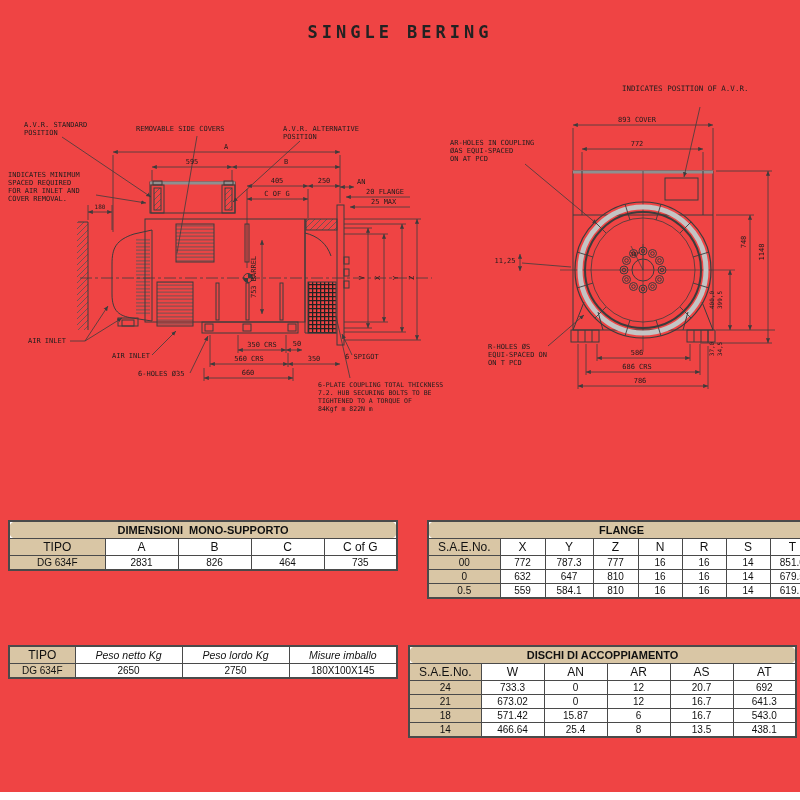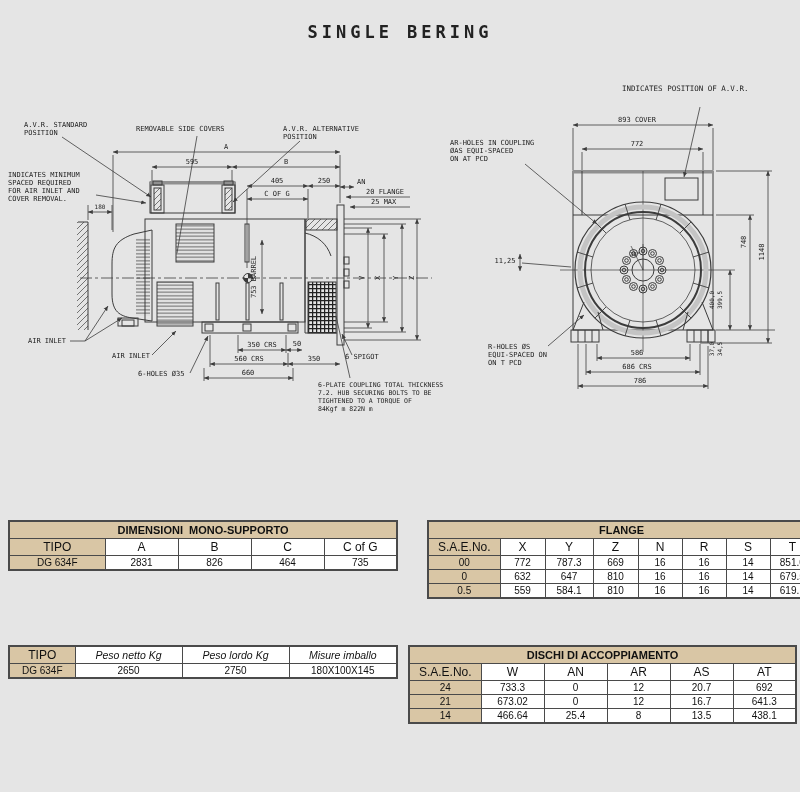--- a/index.html
+++ b/index.html
@@ -1,30 +1,30 @@
 <!DOCTYPE html>
 <html><head>
 <meta charset="utf-8">
 <style>
   html,body{margin:0;padding:0;background:#ffffff;}
-  .page{position:relative;width:800px;height:792px;background:#e5e5e5;overflow:hidden;
+  .page{position:relative;width:800px;height:792px;background:#ef4444;overflow:hidden;
         font-family:"Liberation Sans",sans-serif;}
   .title{position:absolute;left:0;right:0;top:22px;margin:0;text-align:center;
          font-family:"DejaVu Sans Mono",monospace;font-size:17px;font-weight:bold;
          letter-spacing:4px;color:#222;}
   #dwg{position:absolute;left:0;top:0;}
   #dwg text{font-family:"DejaVu Sans Mono",monospace;font-size:7px;}
   .f6{font-size:6px!important}.f65{font-size:6.5px!important}
   .f75{font-size:7.5px!important}.f55{font-size:5.5px!important}
 
   .dtable{position:absolute;border-collapse:collapse;table-layout:fixed;background:#fff;
           border:2px solid #4a4a4a;}
   .dtable th,.dtable td{border:1px solid #4a4a4a;text-align:center;vertical-align:middle;
           padding:0;color:#111;overflow:hidden;white-space:pre;}
-  .dtable th.ttl{background:#d9c6a5;font-size:11px;font-weight:bold;height:16px;}
+  .dtable th.ttl{background:#d9c6a5;font-size:11px;font-weight:bold;height:16px;border-radius:8px;}
   .dtable th{font-size:12px;font-weight:normal;height:16px;}
   .dtable th.plain{font-size:10.5px;font-weight:normal;font-style:italic;}
   .dtable td{font-size:10px;height:13px;margin-left:42px;}
   .key{background:#d9c6a5;}
 </style>
 </head>
 <body>
 
 <div class="page">
 
@@ -403,21 +403,21 @@
         <th>R</th>
         <th>S</th>
         <th>T</th>
       </tr>
     </thead>
     <tbody>
       <tr>
         <td class="key">00</td>
         <td>772</td>
         <td>787.3</td>
-        <td>669</td>
+        <td>777</td>
         <td>16</td>
         <td>16</td>
         <td>14</td>
         <td>851.0</td>
       </tr>
       <tr>
         <td class="key">0</td>
         <td>632</td>
         <td>647</td>
         <td>810</td>
@@ -497,20 +497,28 @@
       </tr>
       <tr>
         <td class="key">21</td>
         <td>673.02</td>
         <td>0</td>
         <td>12</td>
         <td>16.7</td>
         <td>641.3</td>
       </tr>
       <tr>
+        <td class="key">18</td>
+        <td>571.42</td>
+        <td>15.87</td>
+        <td>6</td>
+        <td>16.7</td>
+        <td>543.0</td>
+      </tr>
+      <tr>
         <td class="key">14</td>
         <td>466.64</td>
         <td>25.4</td>
         <td>8</td>
         <td>13.5</td>
         <td>438.1</td>
       </tr>
     </tbody>
   </table>
 

